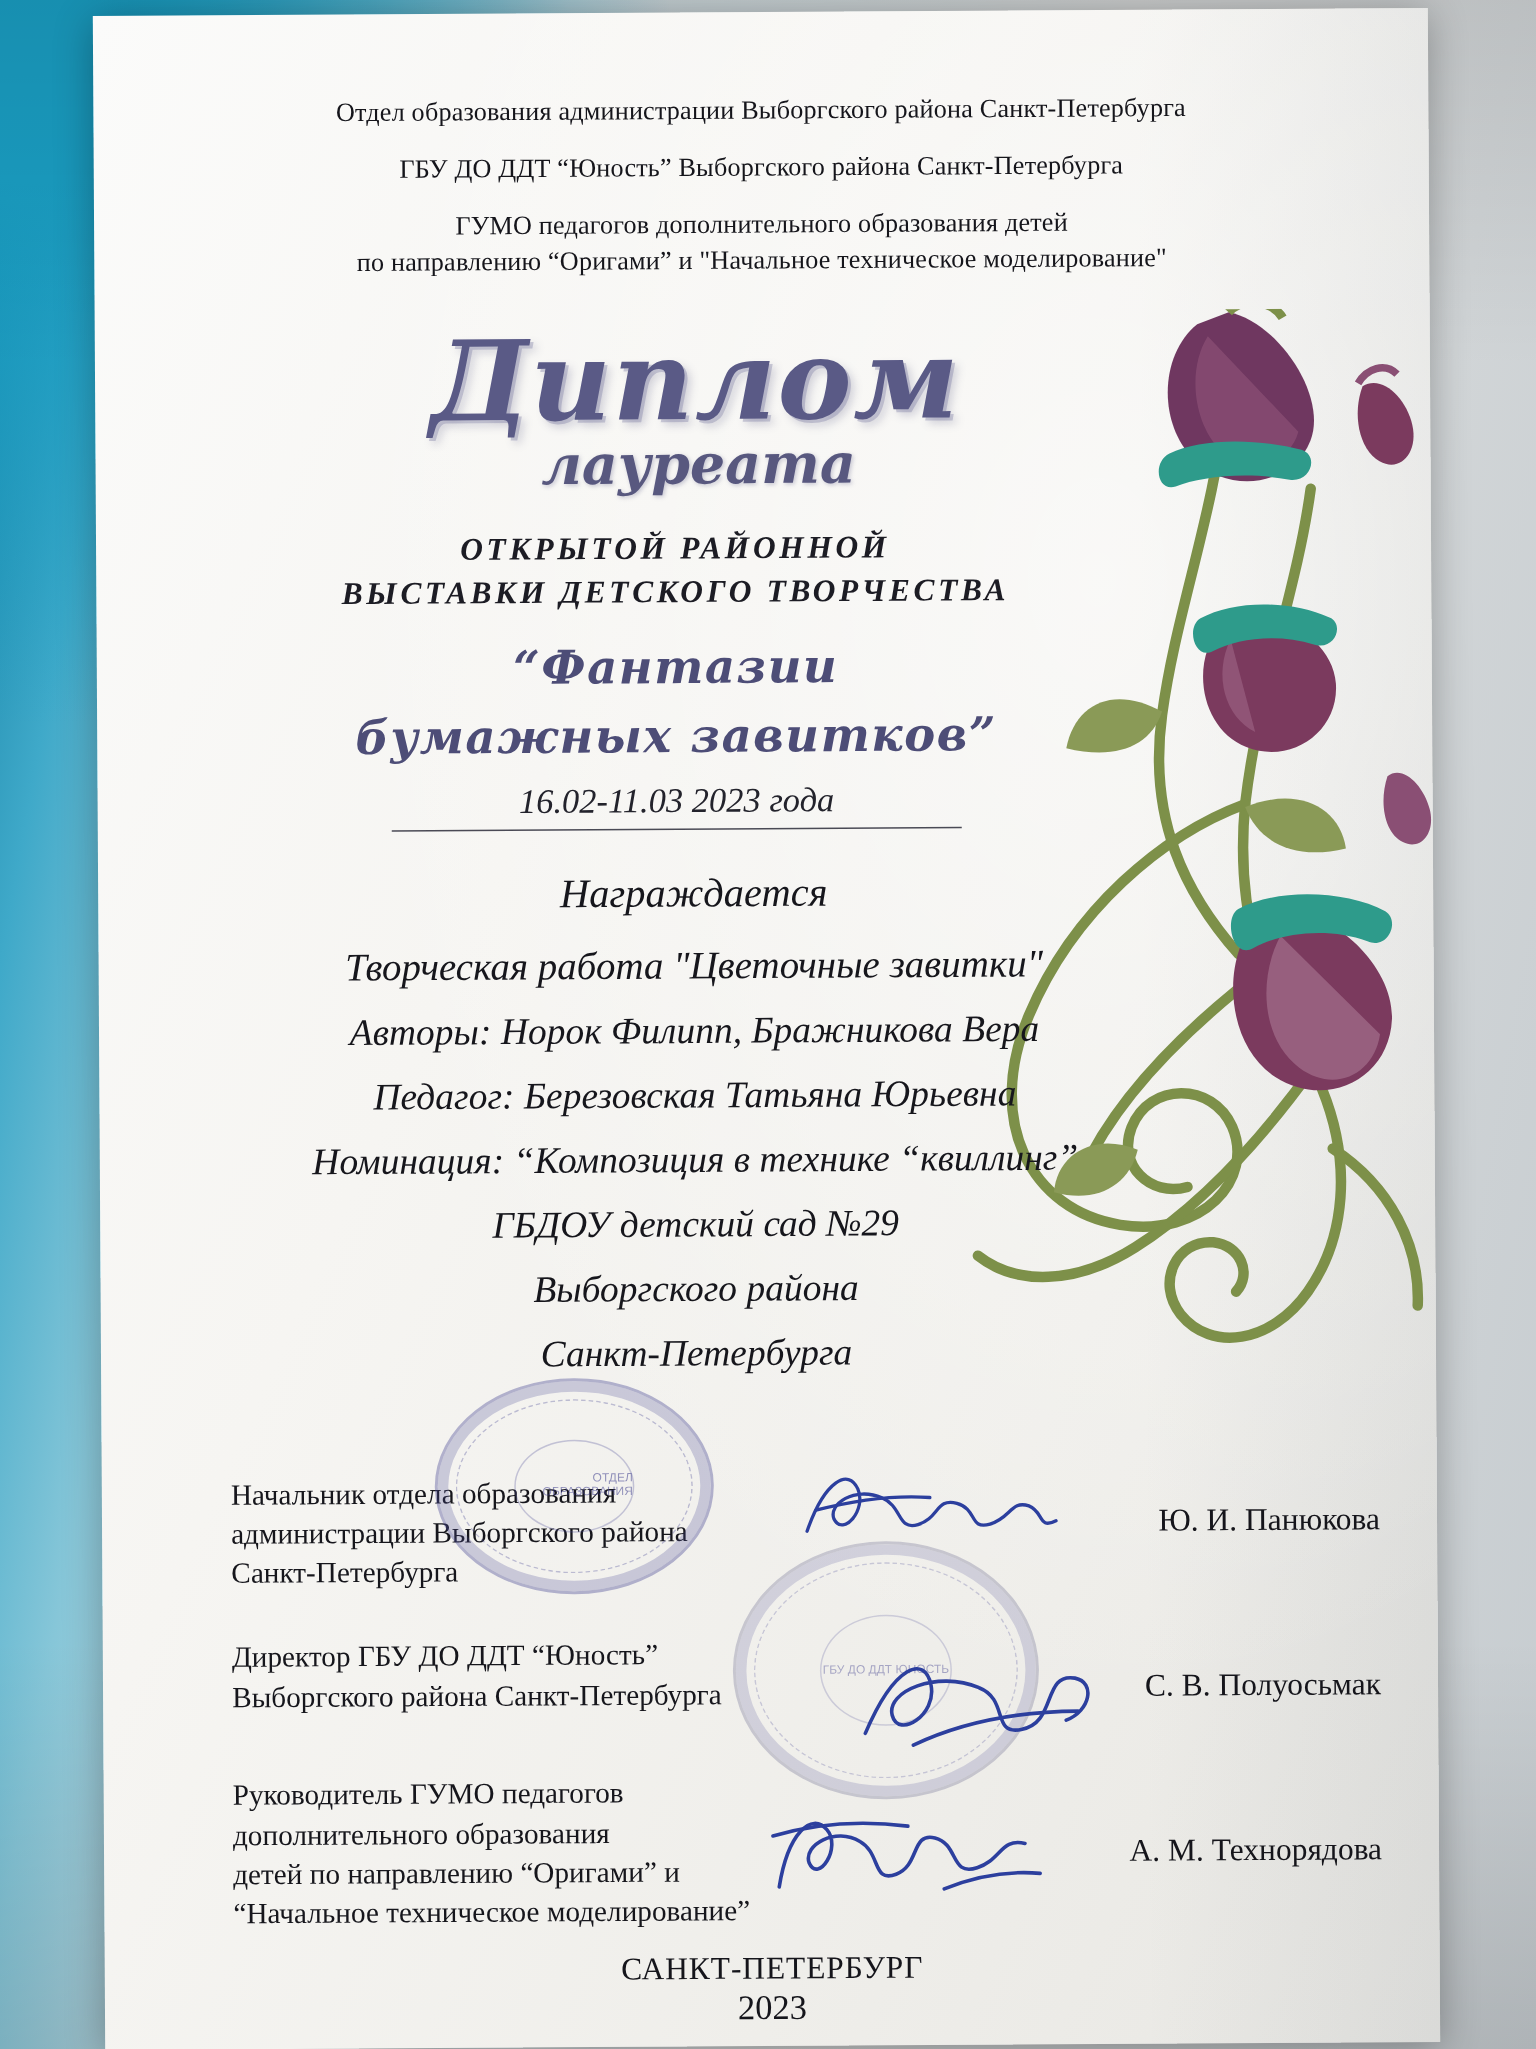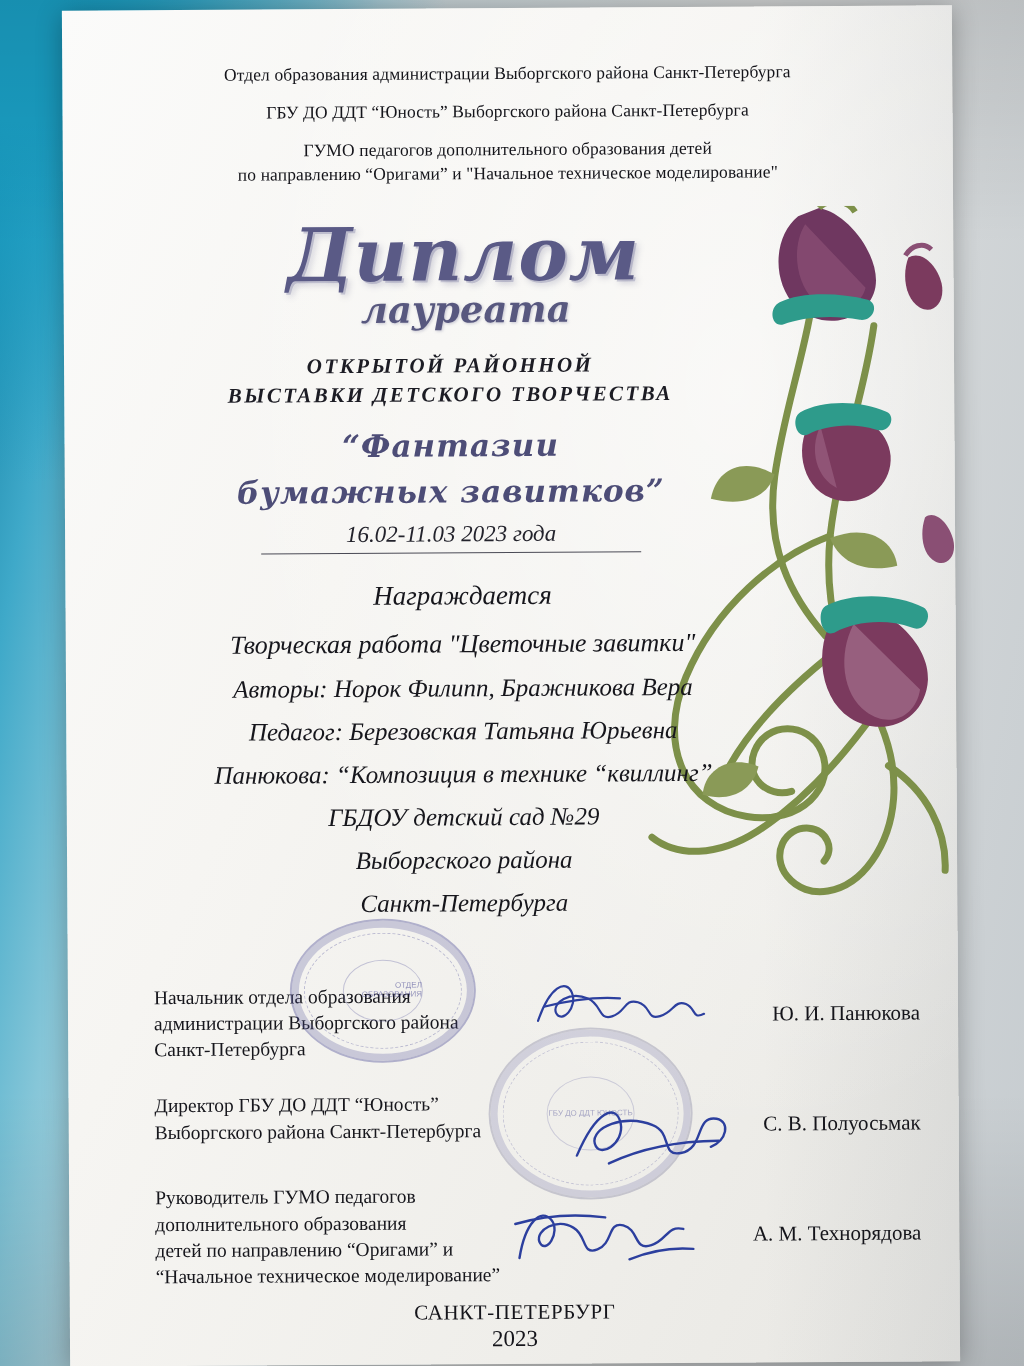--- a/index.html
+++ b/index.html
@@ -335,21 +335,21 @@
       <div class="line l2">Творческая работа "Цветочные завитки"</div>
       <div class="line">
         <span class="label">Авторы:</span>
         <span>Норок Филипп, Бражникова Вера</span>
       </div>
       <div class="line">
         <span class="label">Педагог:</span>
         <span>Березовская Татьяна Юрьевна</span>
       </div>
       <div class="line">
-        <span class="label">Панюкова:</span>
+        <span class="label">Номинация:</span>
         <span>“Композиция в технике “квиллинг”</span>
       </div>
       <div class="line">ГБДОУ  детский сад №29</div>
       <div class="line">Выборгского района</div>
       <div class="line">Санкт-Петербурга</div>
     </div>
 
     <div class="signatures">
       <div class="sig-row r1">
         <div class="sig-text">

